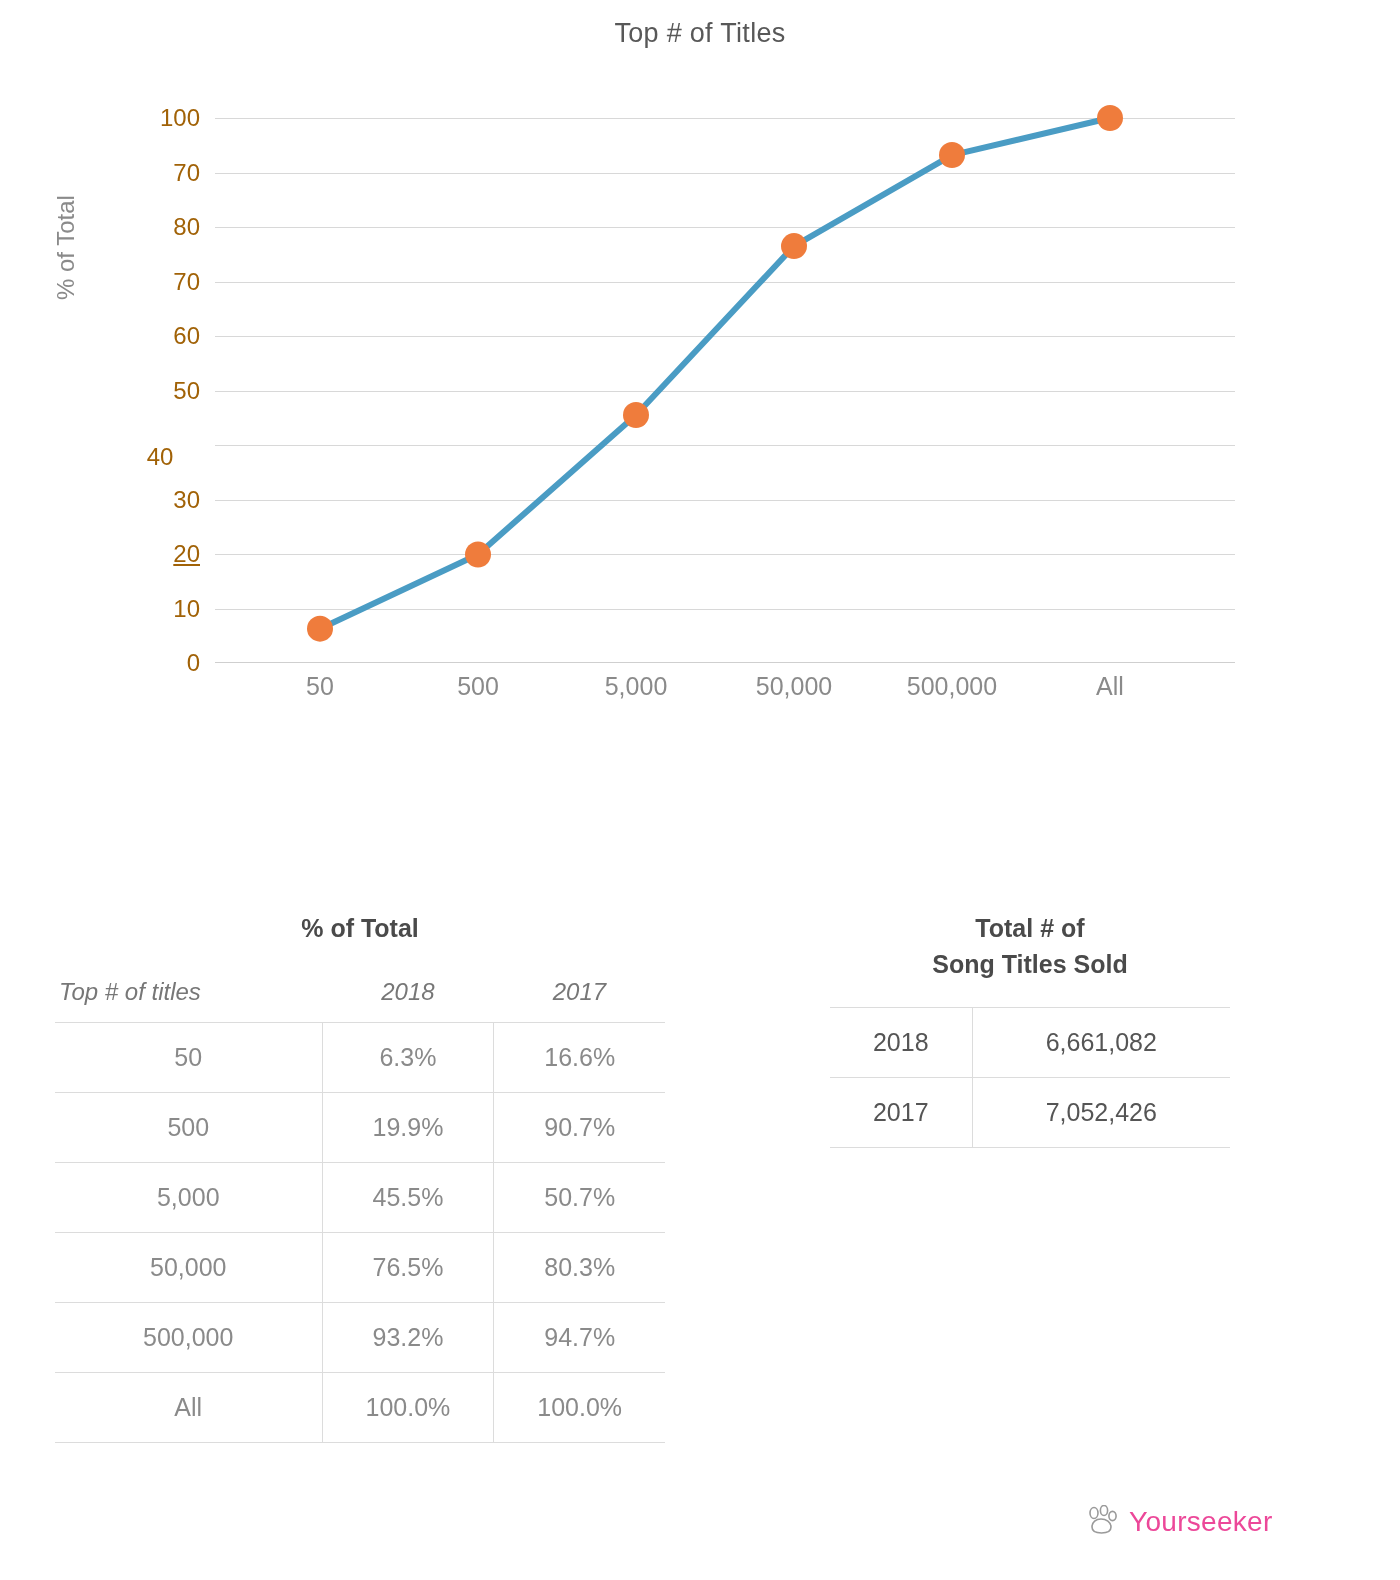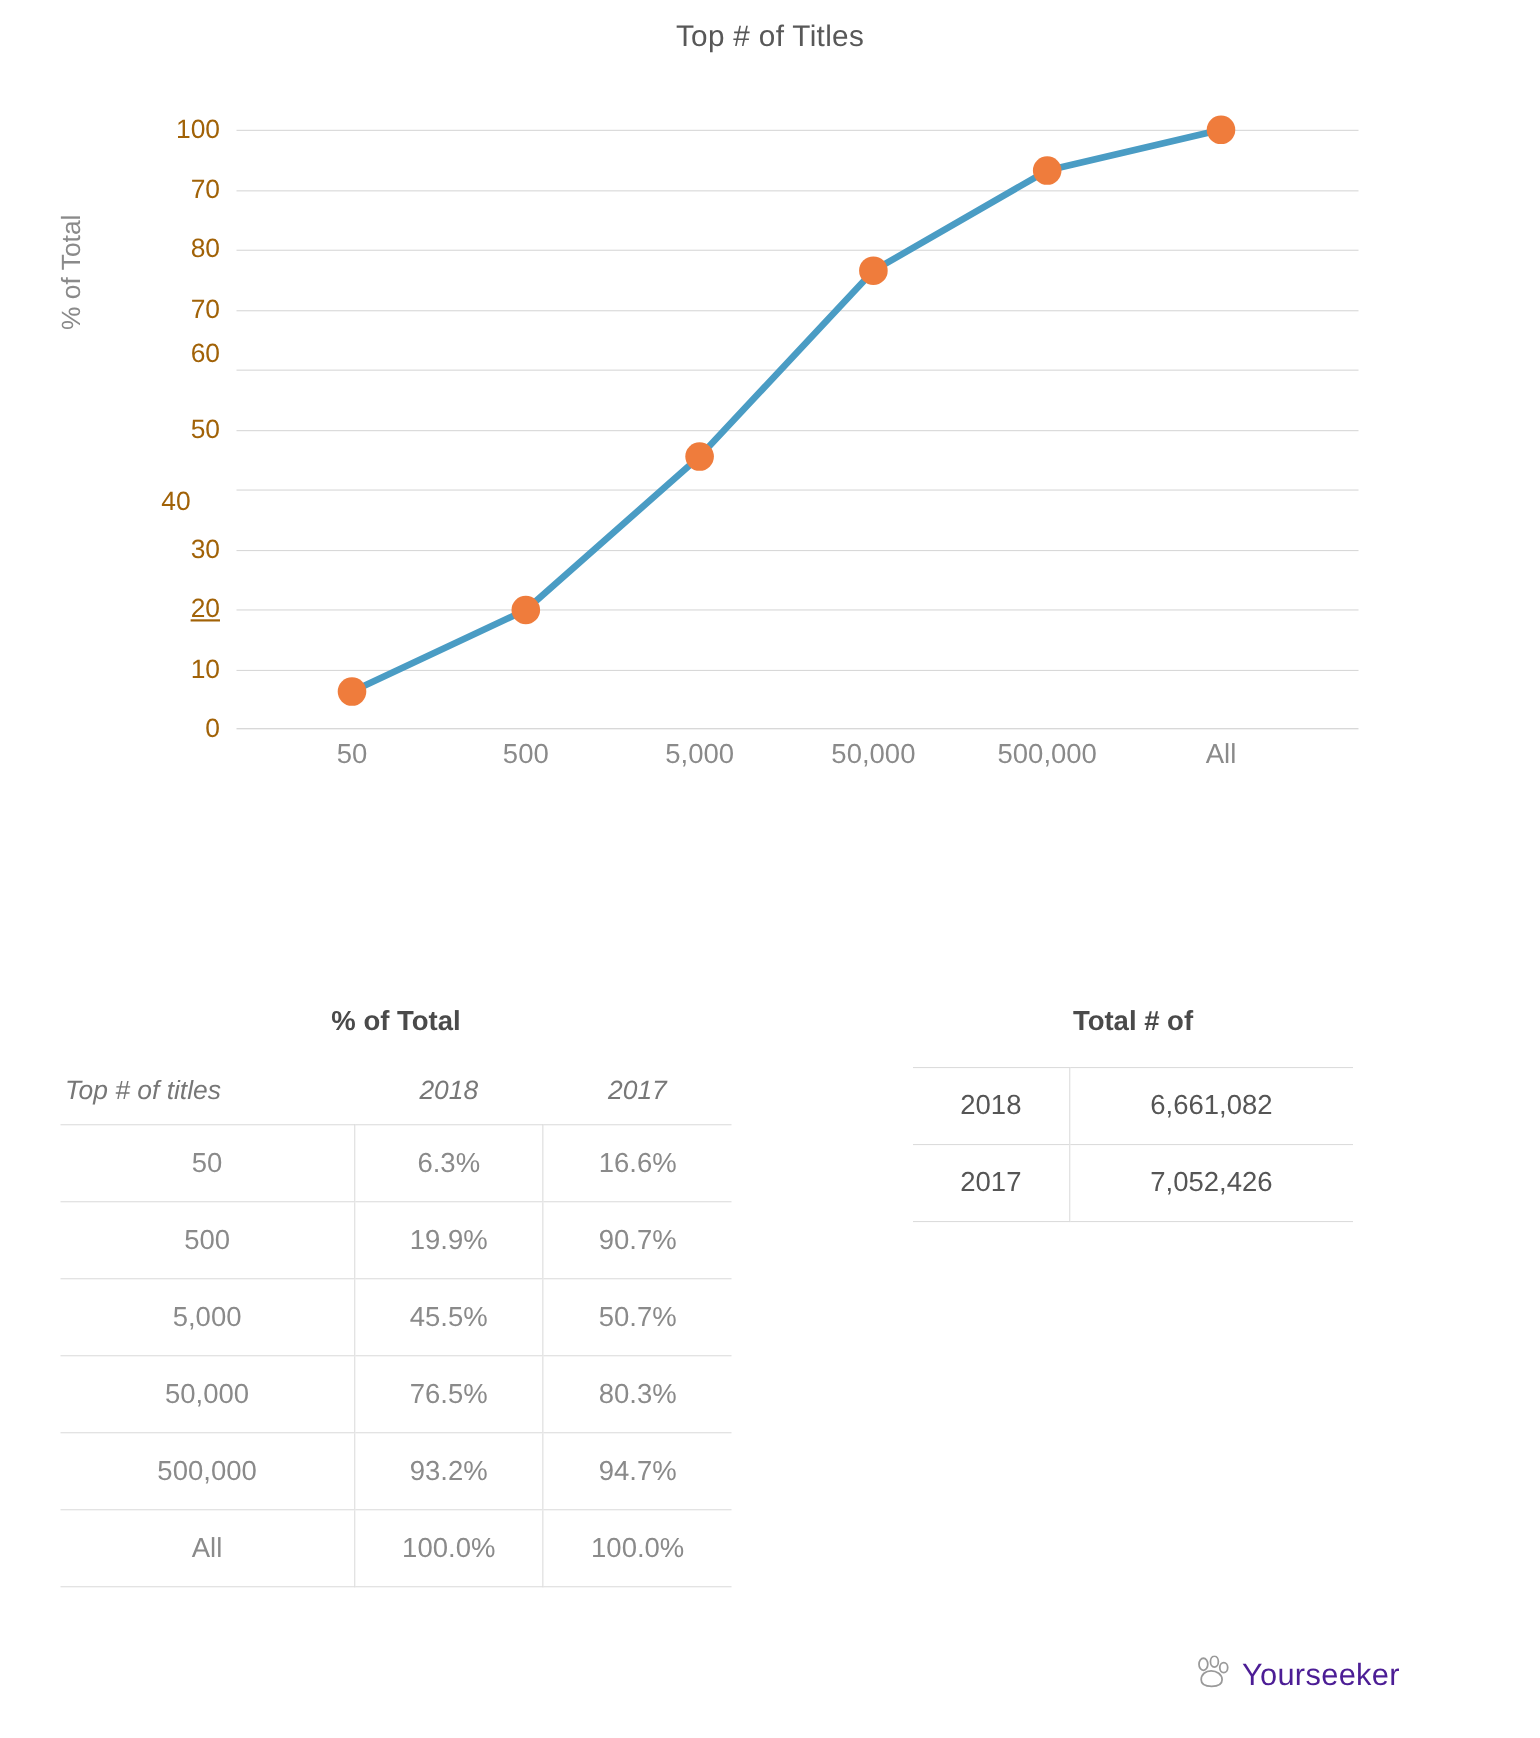--- a/index.html
+++ b/index.html
@@ -163,21 +163,21 @@
   #watermark {
     position: absolute;
     left: 1085px;
     top: 1505px;
     display: flex;
     align-items: center;
     gap: 10px;
   }
   #watermark-text {
     font-size: 28px;
-    color: #4c1d95;
+    color: #ec4899;
     letter-spacing: .3px;
   }
 </style>
 </head>
 <body>
 
 <div id="chart-block">
 
   <div id="chart-title">Top # of Titles</div>
 
@@ -191,21 +191,21 @@
         <div class="axis-label-y" style="top: 490.5px;">10</div>
         <div class="grid-line" style="top: 436px;"></div>
         <div class="axis-label-y" style="top: 436px; text-decoration: underline;">20</div>
         <div class="grid-line" style="top: 381.5px;"></div>
         <div class="axis-label-y" style="top: 381.5px;">30</div>
         <div class="grid-line" style="top: 327px;"></div>
         <div class="axis-label-y" style="top: 339px; text-align: center;">40</div>
         <div class="grid-line" style="top: 272.5px;"></div>
         <div class="axis-label-y" style="top: 272.5px;">50</div>
         <div class="grid-line" style="top: 218px;"></div>
-        <div class="axis-label-y" style="top: 204px;">60</div>
+        <div class="axis-label-y" style="top: 218px;">60</div>
         <div class="grid-line" style="top: 163.5px;"></div>
         <div class="axis-label-y" style="top: 163.5px;">70</div>
         <div class="grid-line" style="top: 109px;"></div>
         <div class="axis-label-y" style="top: 109px;">80</div>
         <div class="grid-line" style="top: 54.5px;"></div>
         <div class="axis-label-y" style="top: 54.5px;">70</div>
         <div class="grid-line" style="top: 0px;"></div>
         <div class="axis-label-y" style="top: 0px;">100</div>
       </div>
     <div id="x-axis-line"></div>
@@ -275,20 +275,21 @@
             <td>All</td>
             <td>100.0%</td>
             <td>100.0%</td>
           </tr>
         </tbody>
     </table>
   </div>
 
   <div id="right-table-wrap">
     <div class="tbl-caption">Total # of</div>
+    <div class="tbl-caption">Song Titles Sold</div>
     <table id="right-table">
       <tbody id="right-table-body">
           <tr>
             <td>2018</td>
             <td>6,661,082</td>
           </tr>
           <tr>
             <td>2017</td>
             <td>7,052,426</td>
           </tr>

